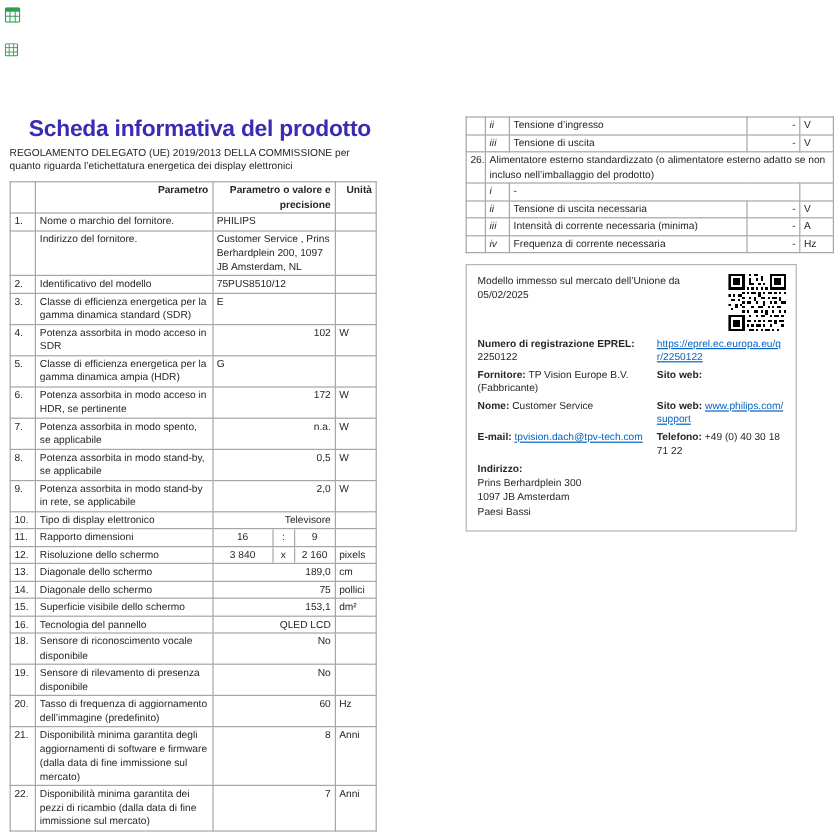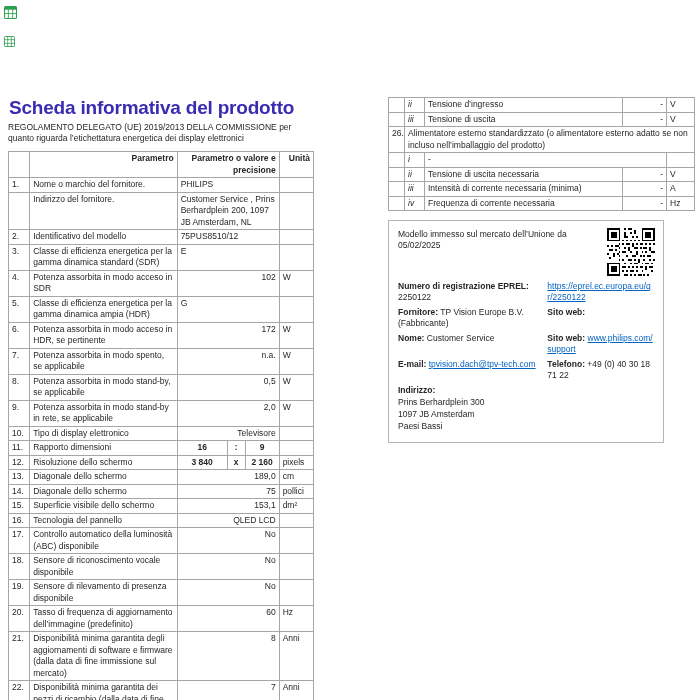--- a/index.html
+++ b/index.html
@@ -11,39 +11,39 @@
   .mini-icon{position:absolute;}
   .mini-icon.i1{left:4px;top:6px;width:13px;height:13px;}
   .mini-icon.i2{left:4px;top:36px;width:11px;height:11px;}
   .mini-icon svg{width:100%;height:100%;display:block;}
 
   .col{position:absolute;top:97px;}
   .col-left{left:8px;width:306px;}
   .col-right{left:388px;width:276px;}
 
   h1.title{
-    margin:0 0 3px 1px;font-size:19px;line-height:22px;font-weight:bold;
+    margin:0 0 3px 16px;font-size:19px;line-height:22px;font-weight:bold;
     color:#392cb2;letter-spacing:-0.2px;
   }
   .subtitle{margin:0 0 7px 0;font-size:8.5px;line-height:11px;width:300px;}
 
   table.ptable{border-collapse:collapse;table-layout:fixed;width:100%;}
   table.ptable td,table.ptable th{
     border:1px solid #a6a6a6;font-size:8.5px;line-height:11.5px;
     padding:1px 3px;vertical-align:top;font-weight:normal;text-align:left;
     overflow:hidden;
   }
   table.ptable th{font-weight:bold;text-align:right;}
   td.num{padding-left:2px;}
   td.val.r{text-align:right;}
   td.val.l{text-align:left;}
   td.unit{padding-left:3px;}
 
   
-  td.val.split{padding:0;font-weight:bold;}
+  td.val.split{padding:0;}
   td.val.split .sw{display:flex;height:100%;}
   td.val.split .sa{flex:0 0 49px;text-align:center;padding:1px 0;}
   td.val.split .ss{flex:0 0 17px;text-align:center;padding:1px 0;
       border-left:1px solid #a6a6a6;border-right:1px solid #a6a6a6;}
   td.val.split .sb{flex:1;text-align:center;padding:1px 0;}
   td.subi{font-style:italic;}
 
   
   .info-box{
     margin-top:9px;border:1px solid #b5b5b5;position:relative;
@@ -203,26 +203,20 @@
           <td class="val r">153,1</td>
           <td class="unit">dm²</td>
         </tr>
     <tr>
           <td class="num">16.</td>
           <td>Tecnologia del pannello</td>
           <td class="val r">QLED LCD</td>
           <td class="unit"></td>
         </tr>
     <tr>
-          <td class="num">17.</td>
-          <td>Controllo automatico della luminosità (ABC) disponibile</td>
-          <td class="val r">No</td>
-          <td class="unit"></td>
-        </tr>
-    <tr>
           <td class="num">18.</td>
           <td>Sensore di riconoscimento vocale disponibile</td>
           <td class="val r">No</td>
           <td class="unit"></td>
         </tr>
     <tr>
           <td class="num">19.</td>
           <td>Sensore di rilevamento di presenza disponibile</td>
           <td class="val r">No</td>
           <td class="unit"></td>

